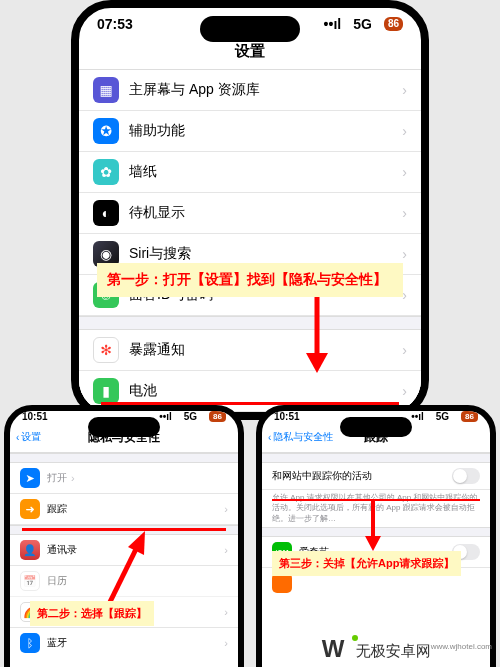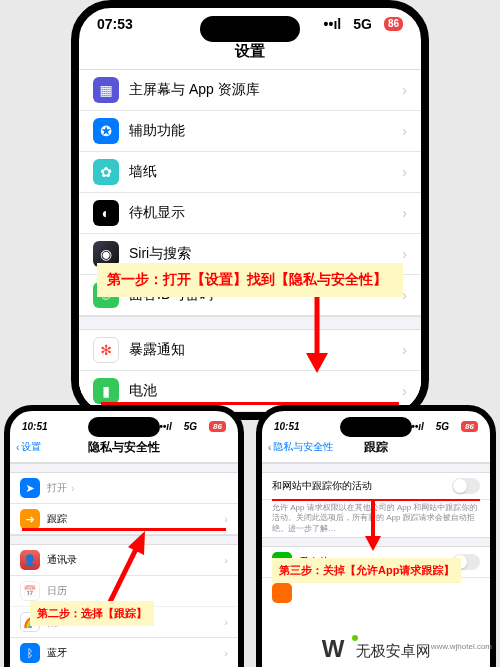--- a/index.html
+++ b/index.html
@@ -45,28 +45,28 @@
   .phone.small .notch { width: 72px; height: 20px; top: 6px; }
 
   .status-bar {
     display: flex;
     justify-content: space-between;
     align-items: center;
     padding: 8px 18px 0;
     font-weight: 600;
     font-size: 14px;
   }
-  .phone.small .status-bar { font-size: 10px; padding: 10px 12px 0; font-style: italic; }
+  .phone.small .status-bar { font-size: 10px; padding: 0 12px 0; }
   .signal {
     display: flex;
     align-items: center;
     gap: 12px;
   }
   .battery {
-    background: #ef4444;
+    background: #c2410c;
     color: #fff;
     border-radius: 6px;
     padding: 0 4px;
     font-size: 10px;
     line-height: 14px;
   }
   .phone.small .battery { font-size: 8px; line-height: 11px; border-radius:4px; }
 
   .nav {
     text-align: center;
@@ -371,21 +371,21 @@
     <div class="row">
       <div class="icon" style="background:#ff6b00"></div>
       <span class="label"></span>
     </div>
   </div>
   <div class="redline" style="left:10px;right:10px;top:88px;height:2px"></div>
   <svg class="arrow" style="left:100px;top:90px" width="22" height="50">
     <line x1="11" y1="0" x2="11" y2="38" stroke="#ff0000" stroke-width="4"></line>
     <polygon points="11,50 3,35 19,35" fill="#ff0000"></polygon>
   </svg>
-  <div class="callout small" style="left:10px;top:147px;">
+  <div class="callout small" style="left:10px;top:140px;">
     <span>第三步：关掉【允许App请求跟踪】</span>
   </div>
 </div>
 
 <div class="watermark">
   <div class="wm-logo">W<span class="wm-dot"></span></div>
   <div class="wm-text">
     <span>无极安卓网</span>
     <span class="wm-sub">www.wjhotel.com</span>
   </div>

